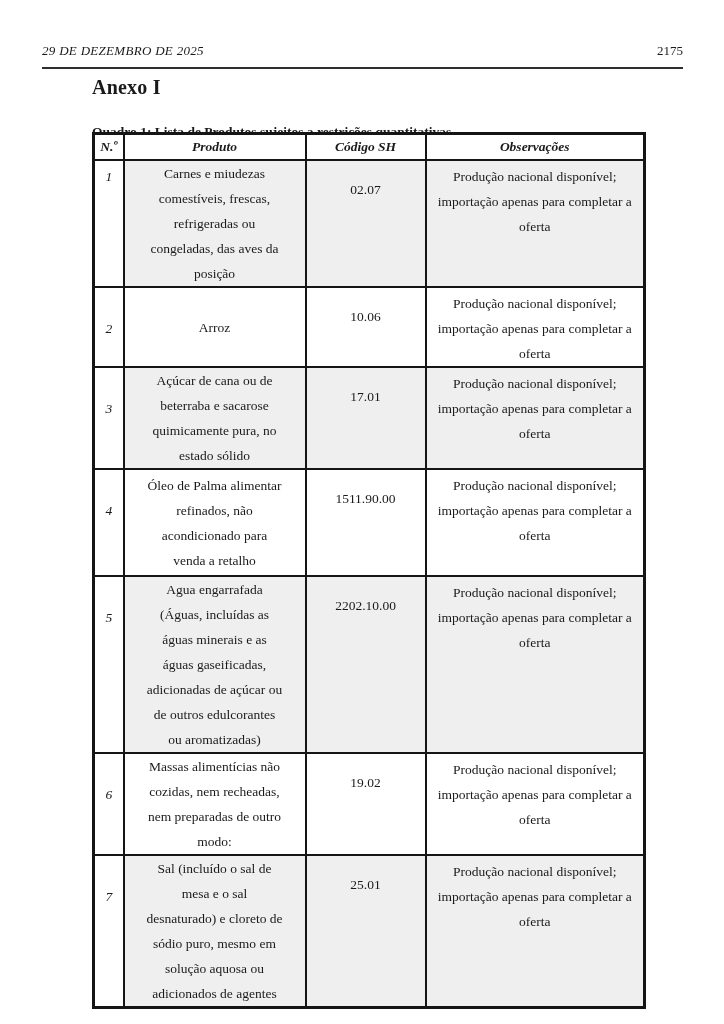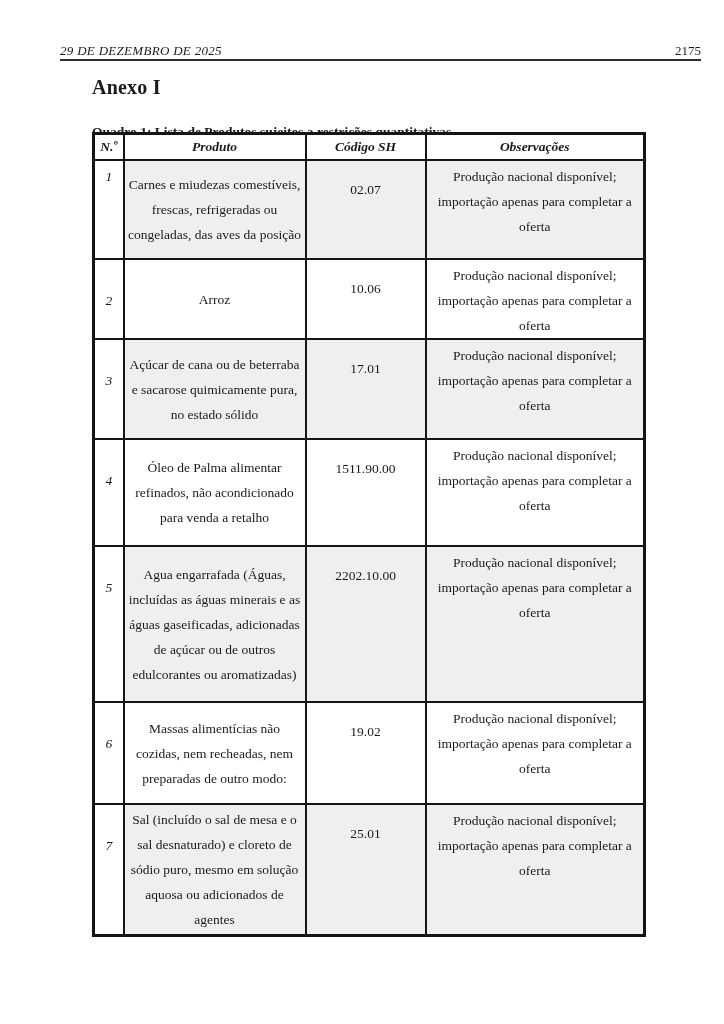--- a/index.html
+++ b/index.html
@@ -21,22 +21,21 @@
   .running-head {
     position: absolute;
     left: 42px;
     top: 43px;
     width: 641px;
     display: flex;
     justify-content: space-between;
     align-items: flex-end;
     font-size: 13px;
     border-bottom: 2px solid #2f2f2f;
-    padding-bottom: 0;
-    margin-left: 18px;
+    padding-bottom: 8px;
   }
   .running-head .date {
     font-style: italic;
     letter-spacing: 0.3px;
   }
   .running-head .pageno {
     font-style: normal;
   }
 
   
@@ -97,21 +96,21 @@
   }
 
   .cell-num {
     vertical-align: top;
     font-style: italic;
     padding-top: 28px;
   }
   tr.row-first .cell-num { padding-top: 3px; }
   .cell-prod {
     vertical-align: middle;
-    padding: 0 3px;
+    padding: 0 21px;
   }
   .cell-code {
     vertical-align: top;
     padding-top: 16px;
   }
   .cell-obs {
     vertical-align: top;
     padding: 3px 7px 0 7px;
     margin-left: 19px;
   }

